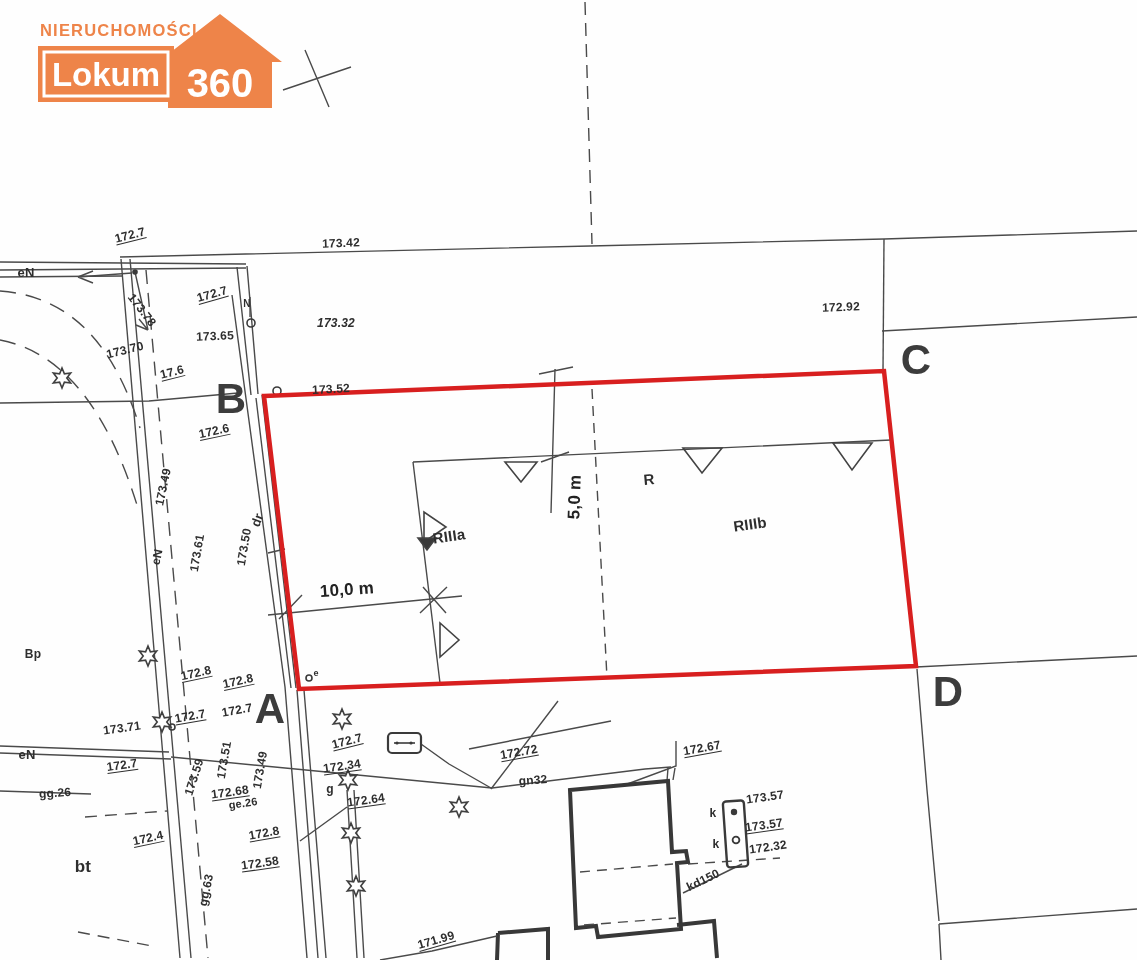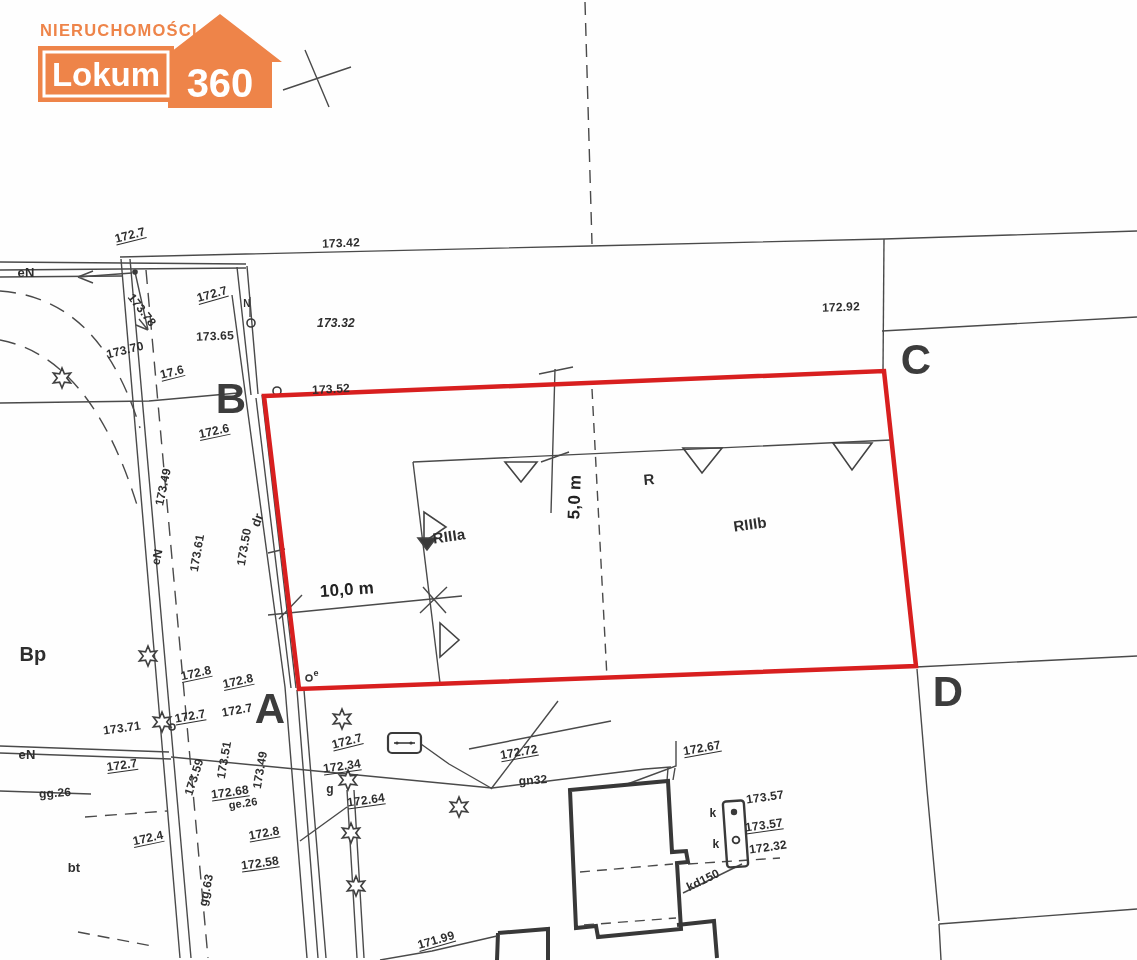--- a/index.html
+++ b/index.html
@@ -135,38 +135,38 @@
       <span class="lbl" style="left: 163px; top: 487px; transform: translate(-50%, -50%) rotate(-78deg);">173.49</span>
       <span class="lbl" style="left: 157px; top: 557px; transform: translate(-50%, -50%) rotate(-78deg);">eN</span>
       <span class="lbl" style="left: 197px; top: 553px; transform: translate(-50%, -50%) rotate(-80deg);">173.61</span>
       <span class="lbl" style="left: 244px; top: 547px; transform: translate(-50%, -50%) rotate(-80deg);">173.50</span>
       <span class="lbl" style="left: 257px; top: 520px; font-size: 13px; transform: translate(-50%, -50%) rotate(-70deg);">dr</span>
       <span class="lbl b" style="left: 347px; top: 590px; font-size: 17px; transform: translate(-50%, -50%) rotate(-4deg);">10,0 m</span>
       <span class="lbl b" style="left: 575px; top: 497px; font-size: 17px; transform: translate(-50%, -50%) rotate(-88deg);">5,0 m</span>
       <span class="lbl" style="left: 449px; top: 536px; font-size: 15px; transform: translate(-50%, -50%) rotate(-8deg);">RIIIa</span>
       <span class="lbl" style="left: 649px; top: 479px; font-size: 15px; transform: translate(-50%, -50%) rotate(-5deg);">R</span>
       <span class="lbl" style="left: 750px; top: 524px; font-size: 15px; transform: translate(-50%, -50%) rotate(-8deg);">RIIIb</span>
-      <span class="lbl" style="left: 33px; top: 654px; font-size: 20px; transform: translate(-50%, -50%) rotate(0deg);">Bp</span>
+      <span class="lbl" style="left: 33px; top: 654px; font-size: 12px; transform: translate(-50%, -50%) rotate(0deg);">Bp</span>
       <span class="lbl u" style="left: 196px; top: 673px; transform: translate(-50%, -50%) rotate(-12deg);">172.8</span>
       <span class="lbl u" style="left: 238px; top: 681px; transform: translate(-50%, -50%) rotate(-12deg);">172.8</span>
       <span class="lbl" style="left: 122px; top: 728px; transform: translate(-50%, -50%) rotate(-8deg);">173.71</span>
       <span class="lbl u" style="left: 190px; top: 716px; transform: translate(-50%, -50%) rotate(-10deg);">172.7</span>
       <span class="lbl" style="left: 237px; top: 710px; transform: translate(-50%, -50%) rotate(-10deg);">172.7</span>
       <span class="lbl" style="left: 224px; top: 760px; transform: translate(-50%, -50%) rotate(-80deg);">173.51</span>
       <span class="lbl" style="left: 194px; top: 777px; transform: translate(-50%, -50%) rotate(-72deg);">173.59</span>
       <span class="lbl" style="left: 260px; top: 770px; transform: translate(-50%, -50%) rotate(-80deg);">173.49</span>
       <span class="lbl u" style="left: 230px; top: 792px; transform: translate(-50%, -50%) rotate(-8deg);">172.68</span>
       <span class="lbl" style="left: 243px; top: 803px; font-size: 11px; transform: translate(-50%, -50%) rotate(-8deg);">ge.26</span>
       <span class="lbl" style="left: 27px; top: 754px; font-size: 13px; transform: translate(-50%, -50%) rotate(0deg);">eN</span>
       <span class="lbl u" style="left: 122px; top: 765px; transform: translate(-50%, -50%) rotate(-8deg);">172.7</span>
       <span class="lbl" style="left: 55px; top: 793px; transform: translate(-50%, -50%) rotate(-4deg);">gg.26</span>
       <span class="lbl u" style="left: 148px; top: 838px; transform: translate(-50%, -50%) rotate(-12deg);">172.4</span>
       <span class="lbl u" style="left: 264px; top: 833px; transform: translate(-50%, -50%) rotate(-10deg);">172.8</span>
       <span class="lbl u" style="left: 260px; top: 863px; transform: translate(-50%, -50%) rotate(-8deg);">172.58</span>
-      <span class="lbl" style="left: 74px; top: 867px; font-size: 13px; transform: translate(-50%, -50%) rotate(0deg);">bt</span>
+      <span class="lbl" style="left: 83px; top: 867px; font-size: 17px; transform: translate(-50%, -50%) rotate(0deg);">bt</span>
       <span class="lbl" style="left: 206px; top: 890px; transform: translate(-50%, -50%) rotate(-78deg);">gg.63</span>
       <span class="lbl u" style="left: 347px; top: 741px; transform: translate(-50%, -50%) rotate(-14deg);">172.7</span>
       <span class="lbl u" style="left: 342px; top: 766px; transform: translate(-50%, -50%) rotate(-8deg);">172.34</span>
       <span class="lbl u" style="left: 366px; top: 800px; transform: translate(-50%, -50%) rotate(-8deg);">172.64</span>
       <span class="lbl u" style="left: 519px; top: 752px; transform: translate(-50%, -50%) rotate(-10deg);">172.72</span>
       <span class="lbl" style="left: 533px; top: 780px; transform: translate(-50%, -50%) rotate(-4deg);">gn32</span>
       <span class="lbl" style="left: 330px; top: 789px; transform: translate(-50%, -50%) rotate(0deg);">g</span>
       <span class="lbl u" style="left: 702px; top: 748px; transform: translate(-50%, -50%) rotate(-10deg);">172.67</span>
       <span class="lbl" style="left: 713px; top: 813px; transform: translate(-50%, -50%) rotate(0deg);">k</span>
       <span class="lbl" style="left: 716px; top: 844px; transform: translate(-50%, -50%) rotate(0deg);">k</span>

